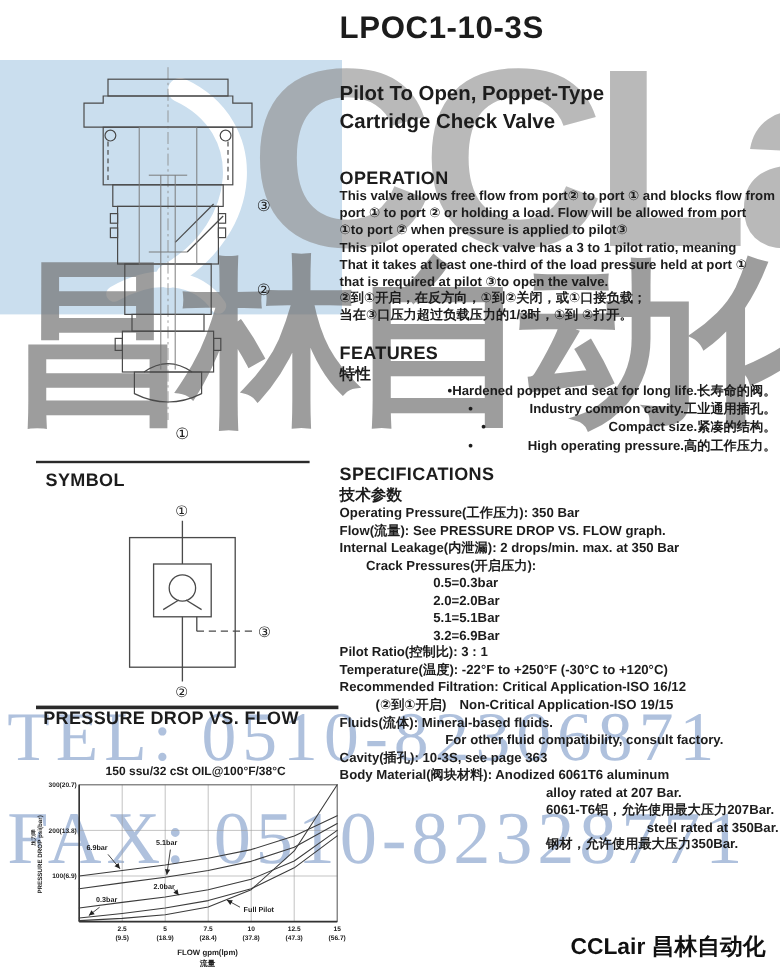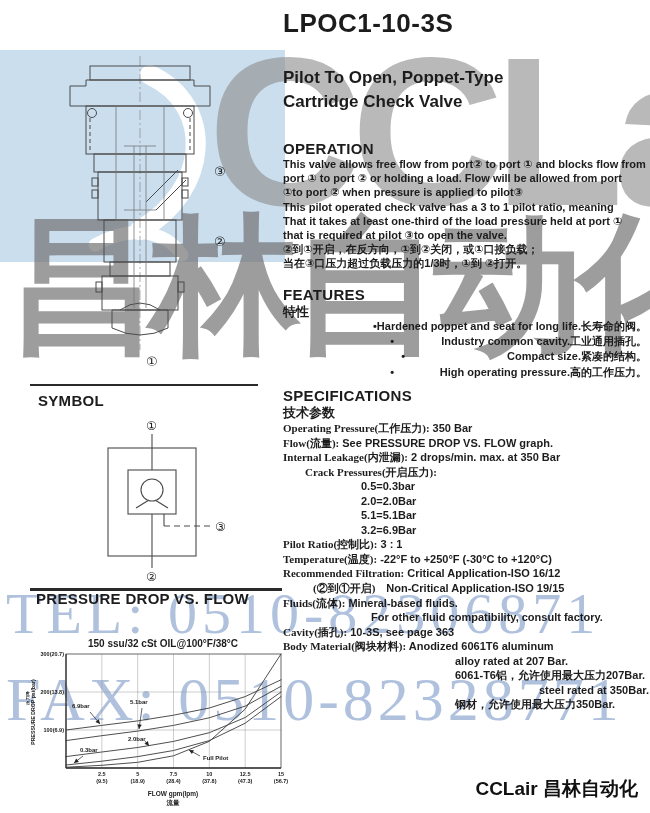--- a/index.html
+++ b/index.html
@@ -31,21 +31,21 @@
   #operation-lines{left:283px;top:157px;width:364px;}
   .op-line{font-size:11px;font-weight:600;line-height:14.2px;white-space:nowrap;}
   #features-list{left:283px;top:319px;width:364px;}
   .feat-row{font-size:11px;font-weight:600;line-height:15.2px;white-space:nowrap;text-align:right;}
   .feat-bullet{display:inline-block;width:10px;}
   .feat-en{display:inline-block;min-width:176px;}
   .feat-cn{font-weight:bold;}
   .rule{background:#2a2a2a;}
   #spec-list{left:283px;top:421px;width:366px;}
   .spec-row{font-size:11px;font-weight:600;line-height:14.55px;white-space:nowrap;}
-  .spec-row b{font-weight:bold;font-family:Liberation Serif, serif;}
+  .spec-row b{font-weight:bold;}
   .chart-title{left:36px;top:590px;}
   .chart-sub{left:88px;top:638px;font-size:10px;font-weight:bold;}
   .footer-brand{right:12px;top:776px;font-size:19px;font-weight:bold;color:#111;}
   svg text{font-family:"Liberation Sans","DejaVu Sans",sans-serif;}
 </style>
 </head>
 <body>
 
 <div id="wm-layer">
   <div class="abs wm-blue-block">

